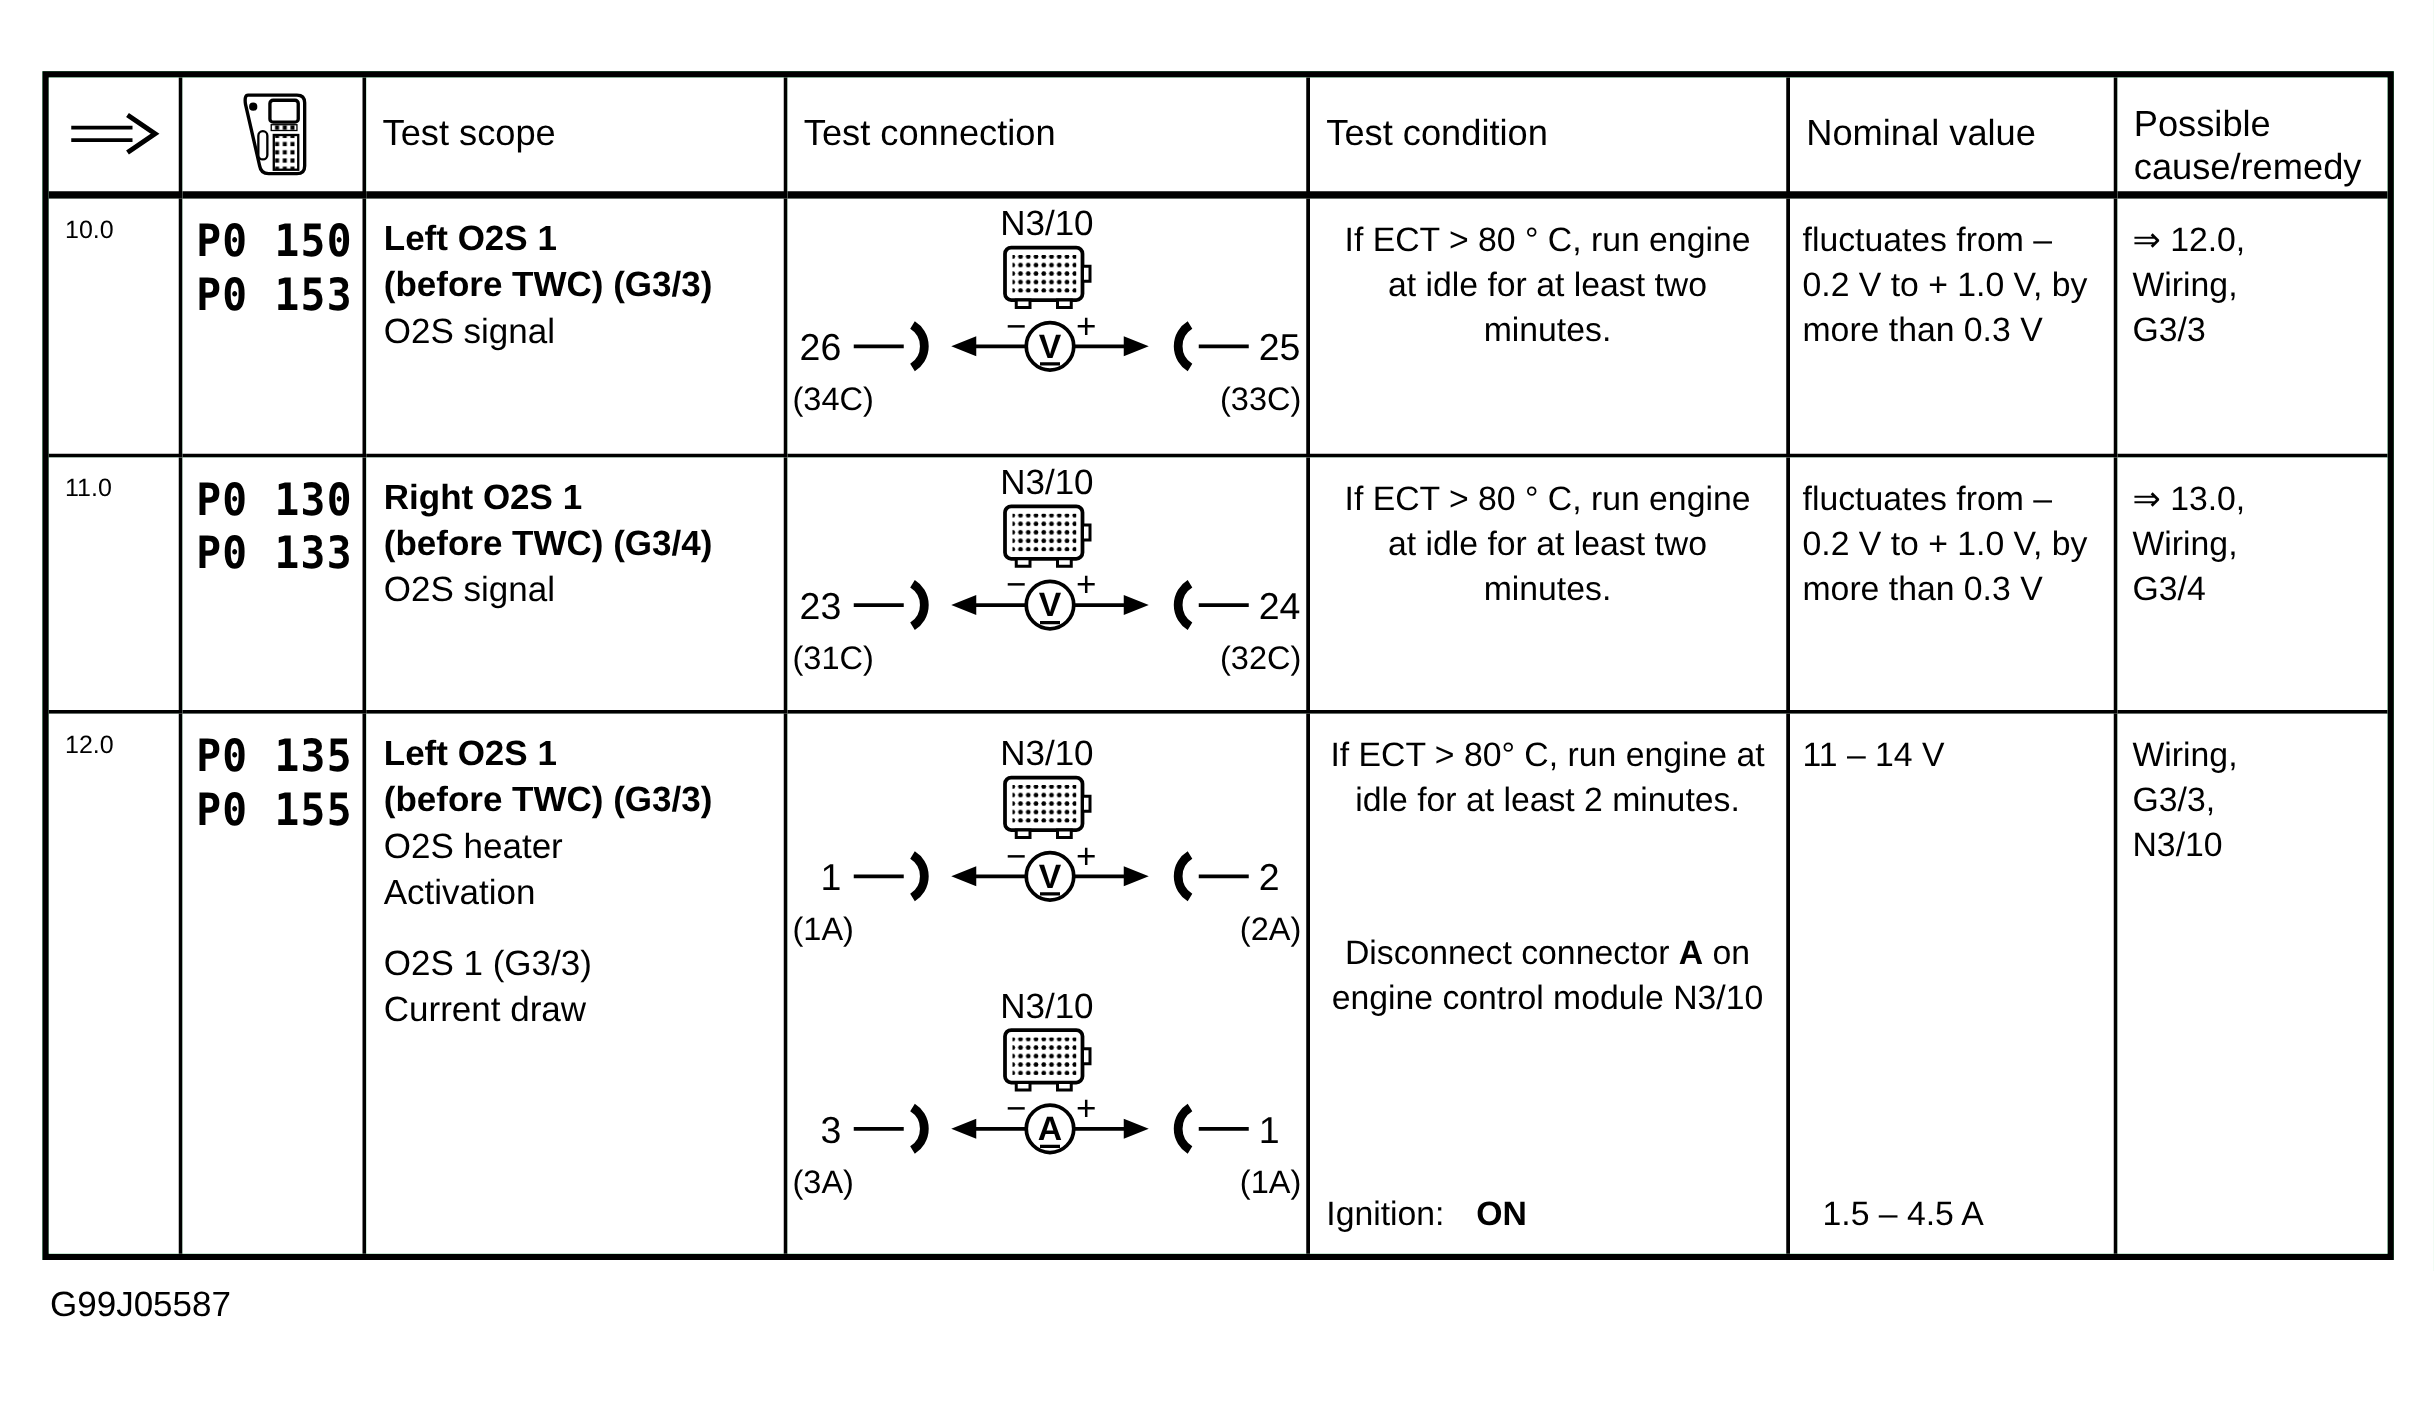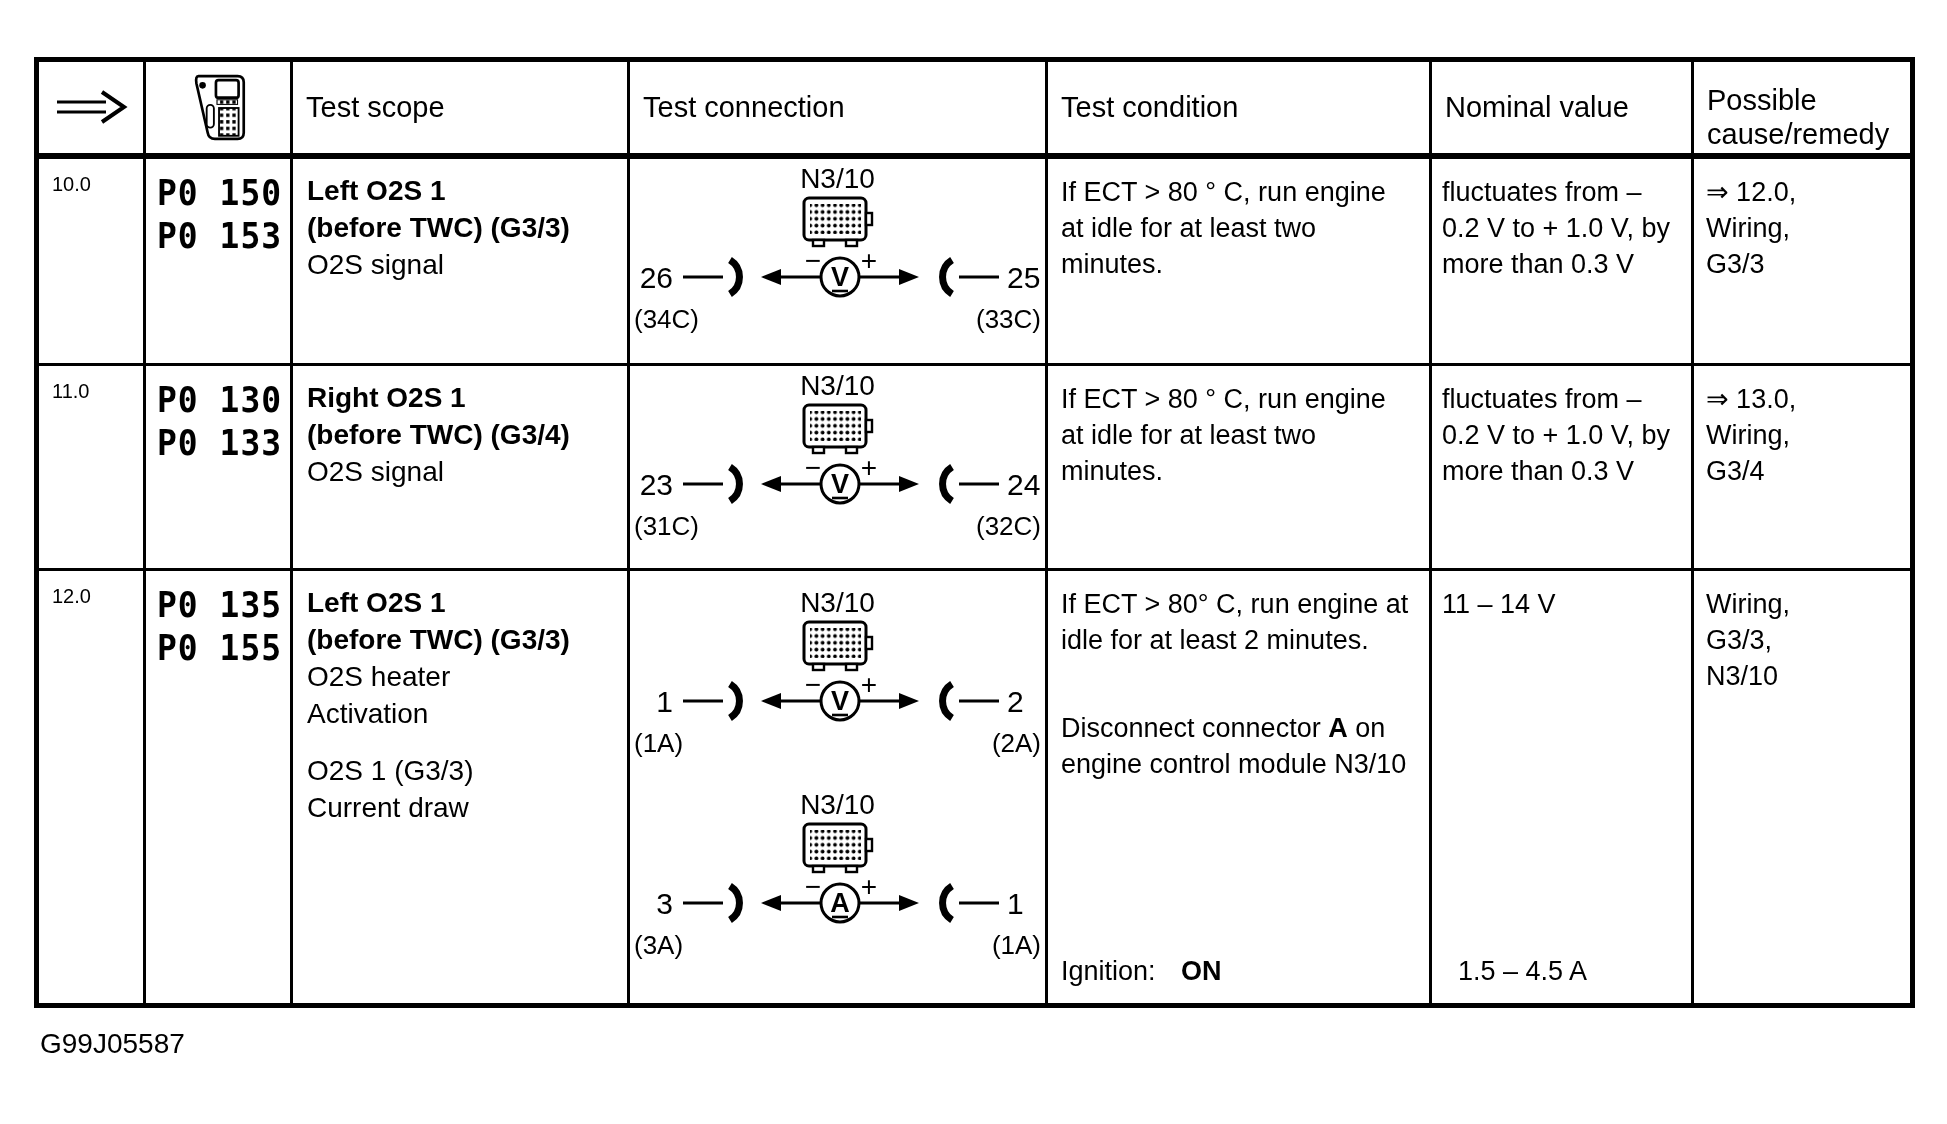--- a/index.html
+++ b/index.html
@@ -45,21 +45,21 @@
     transform: scaleY(1.08);
     transform-origin: top left;
     white-space: pre;
   }
   .c-scope { padding: 13px 0 0 14px; }
   .scope-line { font-size: 28px; line-height: 37px; }
   .b { font-weight: bold; }
   .gap-top { margin-top: 20px; }
 
   .txt { font-size: 27px; line-height: 36px; }
-  .c-cond { padding: 15px 14px 0 13px; }
+  .c-cond { padding: 15px 14px 0 13px; text-align: center; }
   .c-nom  { padding: 15px 6px 0 10px; }
   .c-rem  { padding: 15px 4px 0 12px; }
   .rem-line { font-size: 27px; line-height: 36px; }
 
   .c-conn { display: flex; flex-direction: column; align-items: center; }
   .diagram { width: 100%; display: flex; flex-direction: column; align-items: center; }
   .module-label { font-size: 28px; line-height: 32px; margin-top: 4px; text-align: center; }
   .meter-svg { display: block; margin-top: 2px; }
   .sockets { width: 100%; display: flex; justify-content: space-between; padding: 0 4px; font-size: 26px; line-height: 32px; }
 
@@ -67,21 +67,21 @@
   .crescent { fill: none; stroke: #000; stroke-width: 7; }
   .ahead { fill: #000; stroke: none; }
   .mcircle { fill: #fff; stroke: #000; stroke-width: 3; }
   .pin-num { font-size: 30px; font-family: "Liberation Sans", sans-serif; }
   .meter-letter { font-size: 27px; font-weight: bold; font-family: "Liberation Sans", sans-serif; }
   .polarity { font-size: 28px; font-family: "Liberation Sans", sans-serif; }
 
   .abs-bottom { position: absolute; bottom: 14px; }
   .cond3 { left: 13px; }
   .nom2 { left: 26px; }
-  .cond2 { margin-top: 52px; }
+  .cond2 { margin-top: 86px; }
 
   .figure-id { position: absolute; left: 40px; top: 1028px; font-size: 28px; }
 </style>
 </head>
 <body>
 
 <svg width="0" height="0" style="position:absolute" aria-hidden="true">
   <defs>
     <pattern id="ecuDots" width="6.2" height="6.8" patternUnits="userSpaceOnUse">
       <circle cx="3" cy="3.4" r="1.9" fill="#000"></circle>

